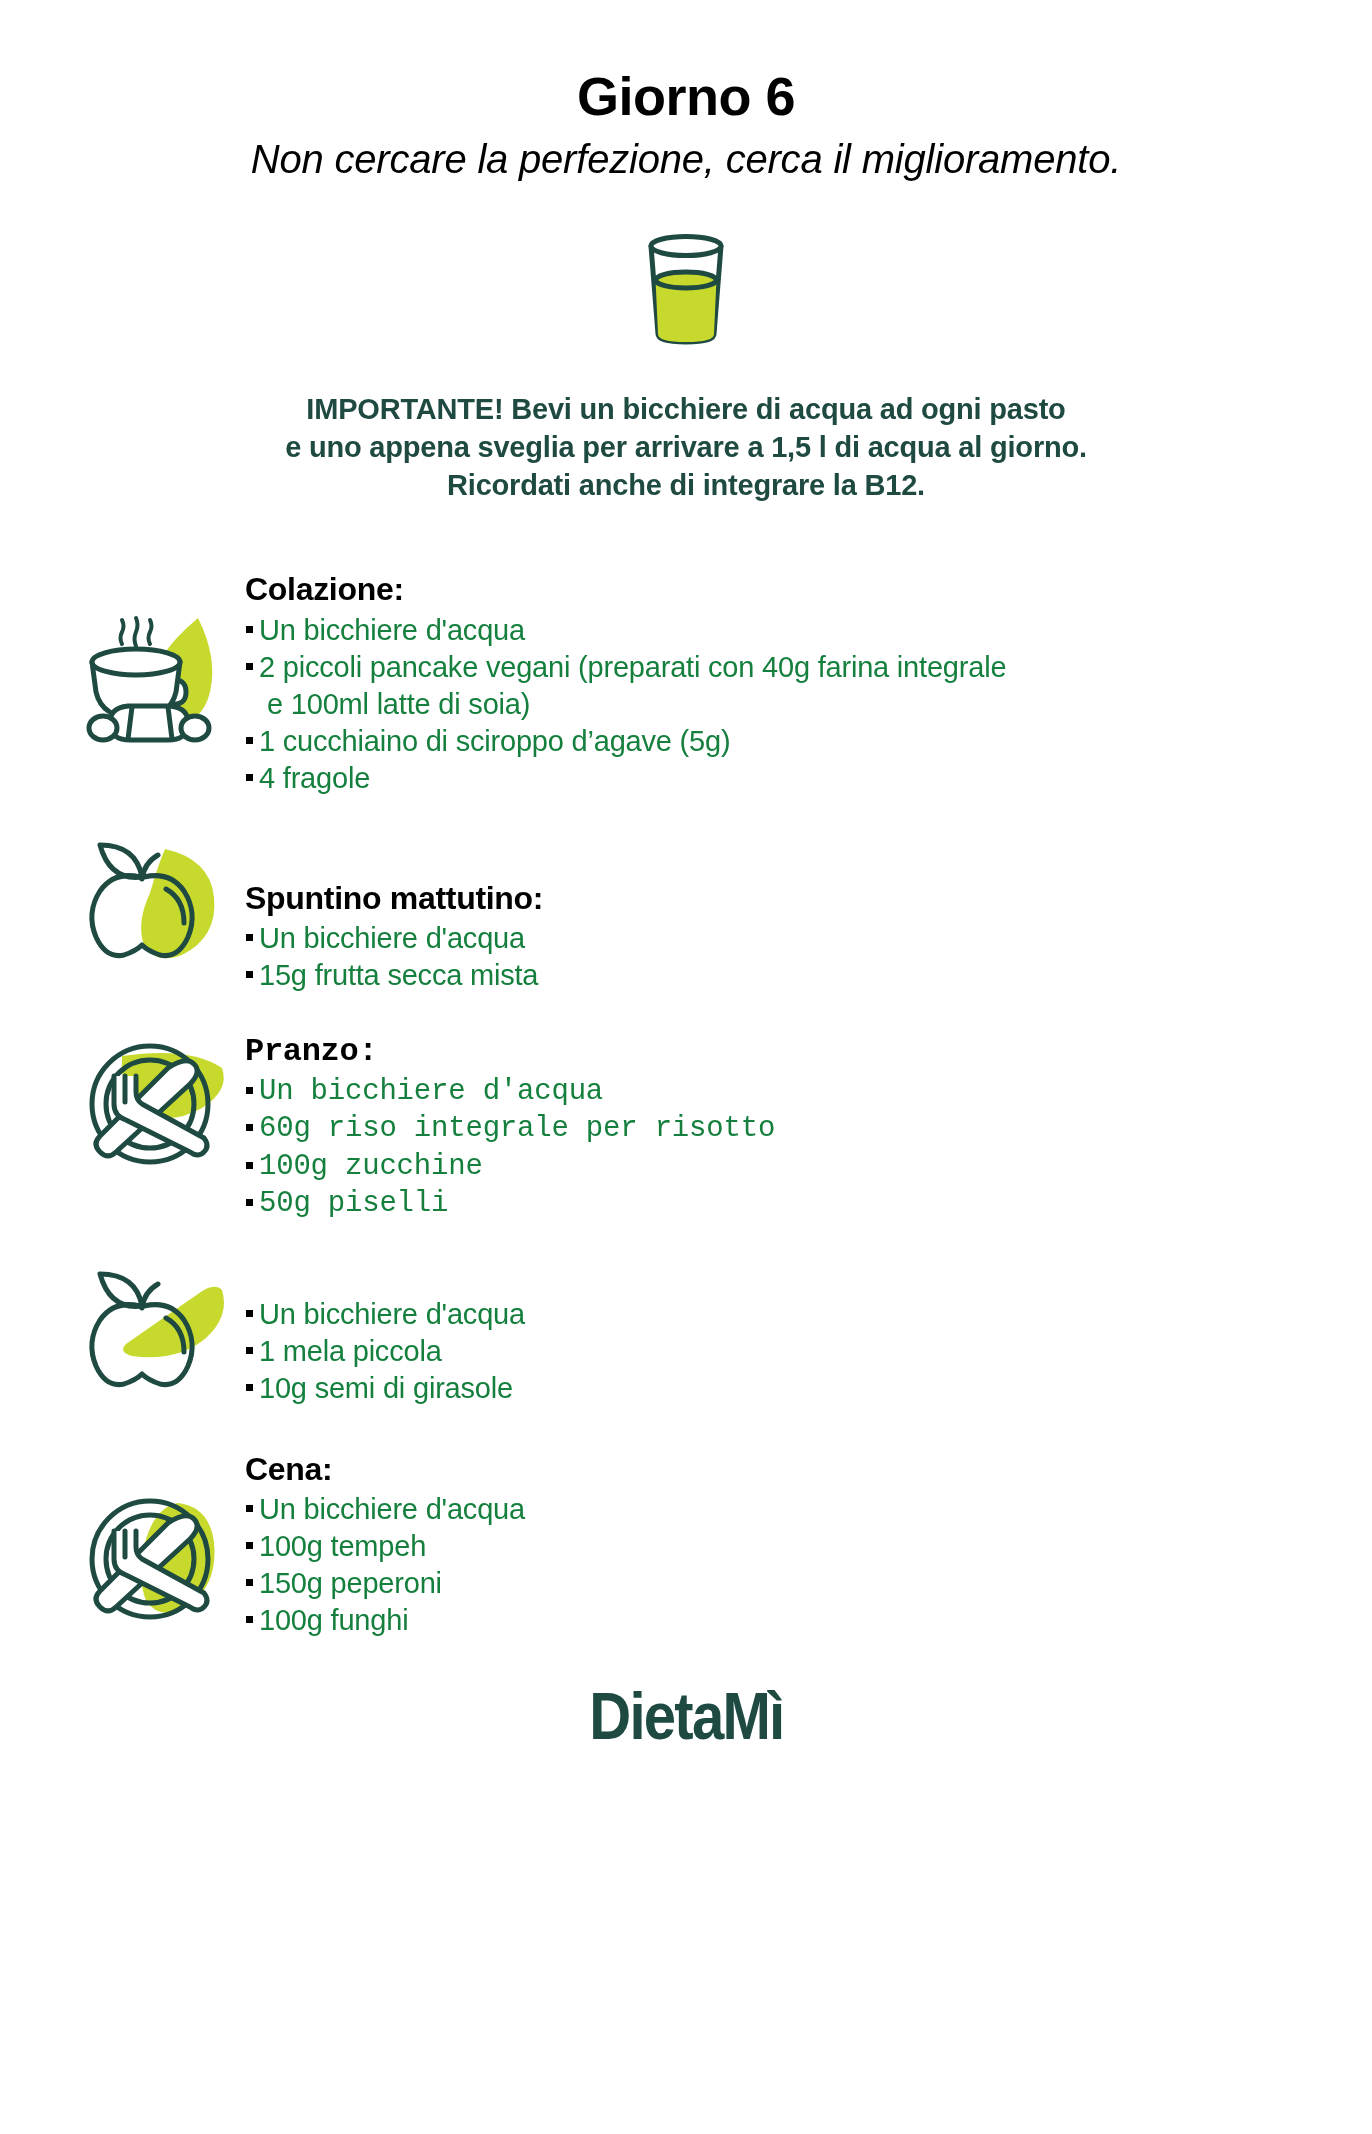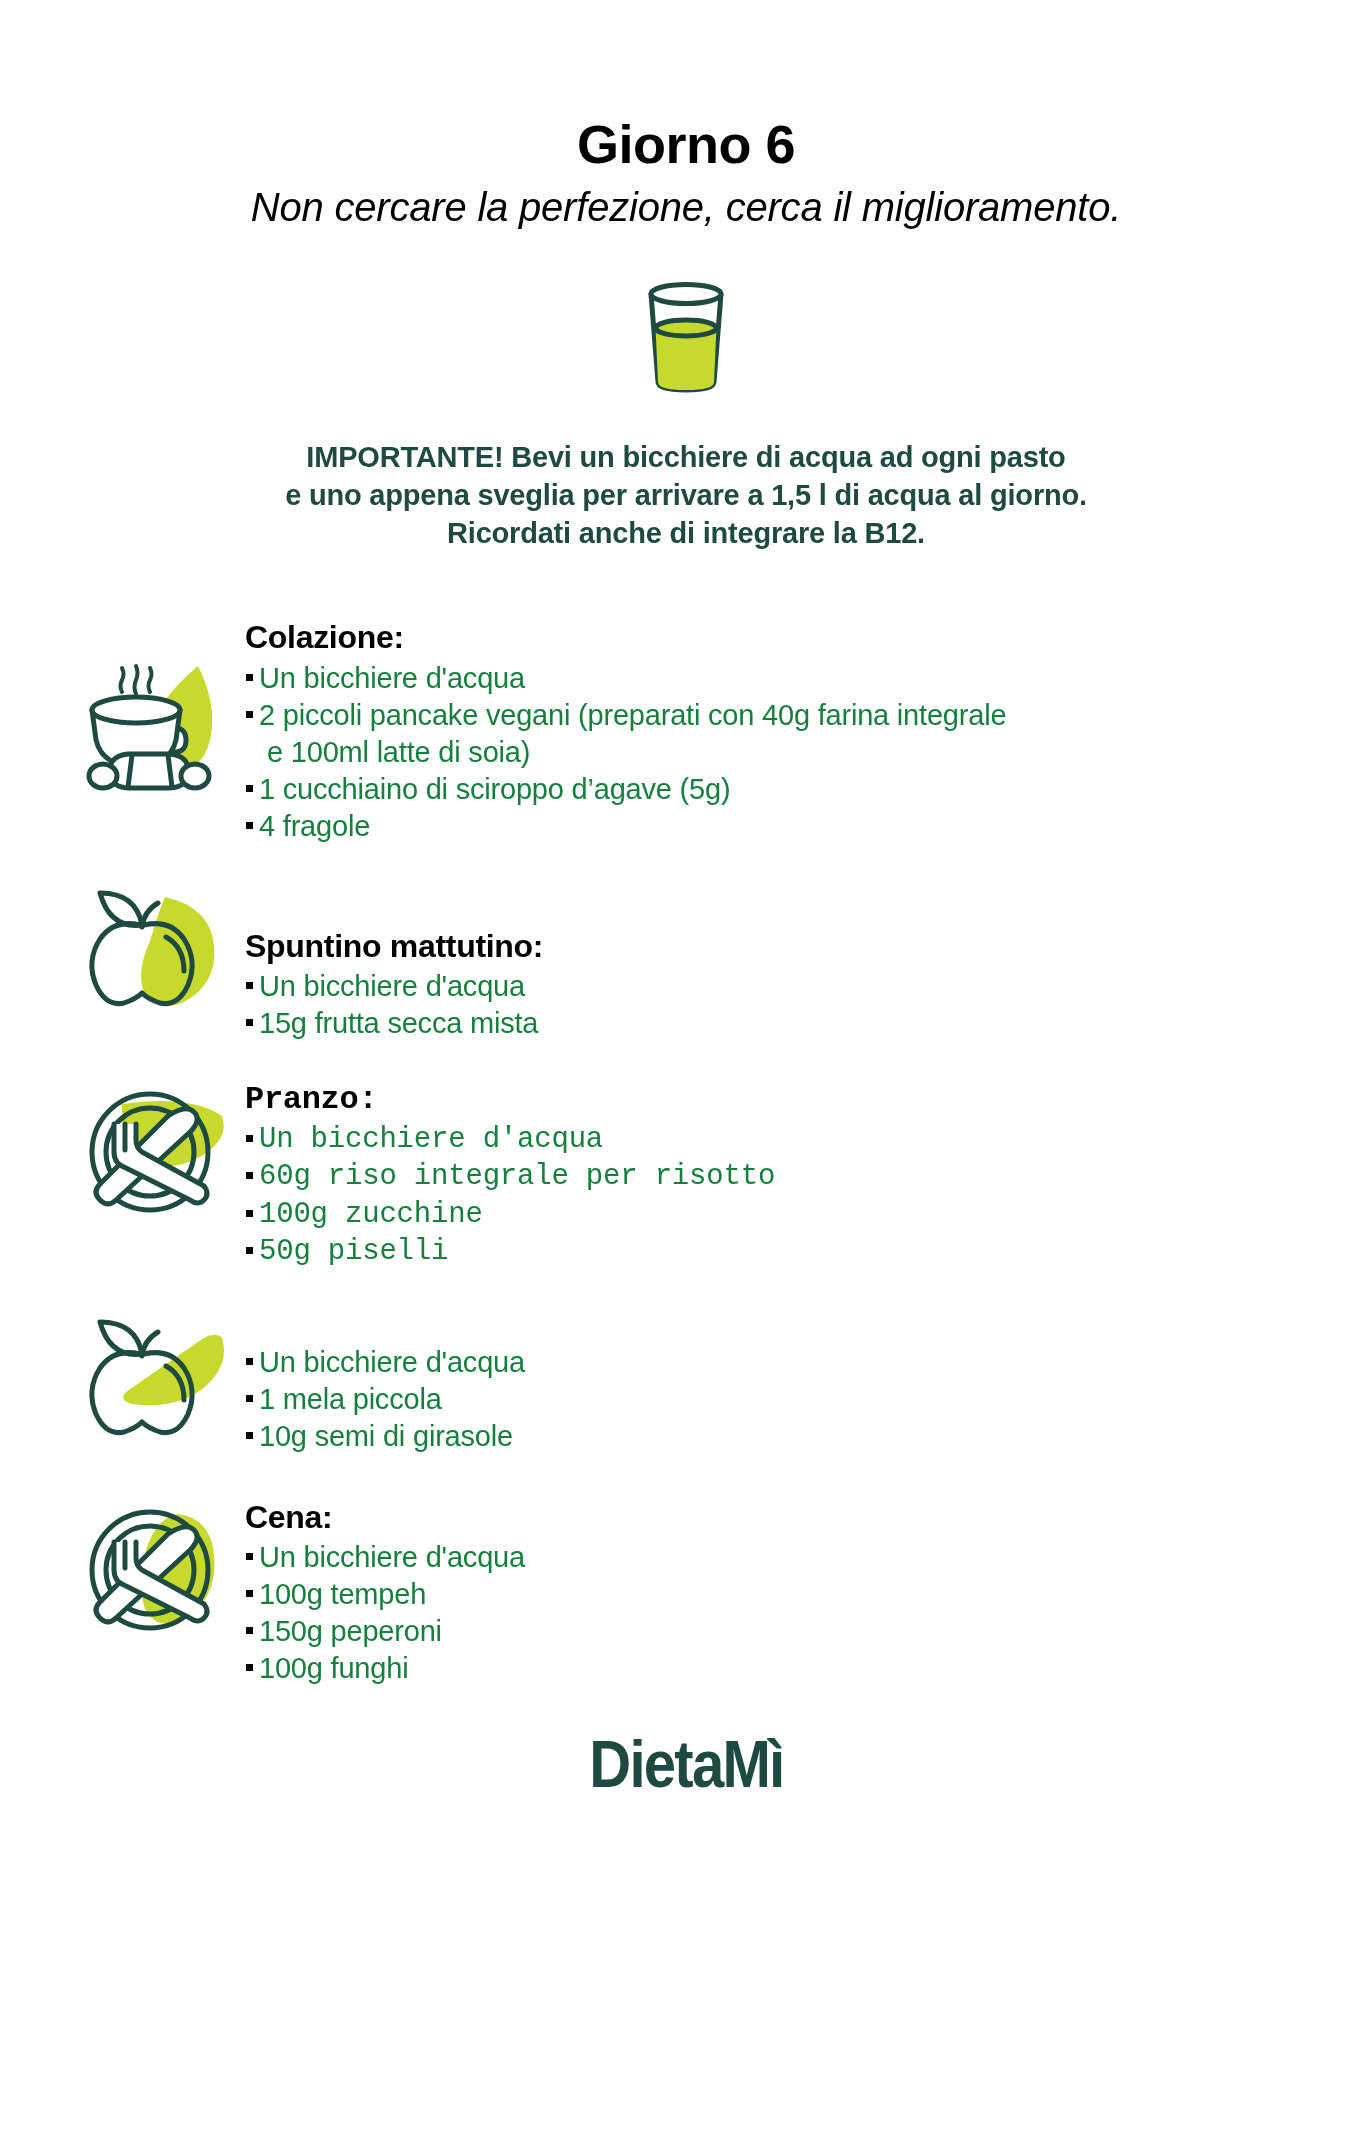--- a/index.html
+++ b/index.html
@@ -6,21 +6,21 @@
   html,body {
     width:1372px; height:2134px;
     background:#ffffff;
     font-family:"Liberation Sans", sans-serif;
     color:#000;
     overflow:hidden;
   }
   .page { position:relative; width:1372px; height:2134px; background:#fff; }
 
   
-  .header { width:100%; text-align:center; padding-top:116px; }
+  .header { width:100%; text-align:center; padding-top:68px; }
   .day-title {
     font-size:54px; font-weight:bold; letter-spacing:-0.5px;
     line-height:1.05; color:#000;
   }
   .day-quote {
     font-size:40px; font-style:italic; font-weight:normal;
     margin-top:12px; color:#000; letter-spacing:-0.2px;
   }
 
   
@@ -60,21 +60,21 @@
   .meal.m-colazione { margin-top:0px; }
   .meal.m-colazione .meal-icon { padding-top:36px; }
   .meal.m-spuntino1 { margin-top:34px; }
   .meal.m-spuntino1 .meal-icon { padding-top:0px; }
   .meal.m-spuntino1 .meal-body { padding-top:48px; }
   .meal.m-pranzo { margin-top:32px;font-family:Liberation Mono, monospace; }
   .meal.m-pranzo .meal-icon { padding-top:8px; }
   .meal.m-spuntino2 { margin-top:38px; }
   .meal.m-spuntino2 .meal-icon { padding-top:0px; }
   .meal.m-spuntino2 .meal-body { padding-top:36px; }
-  .meal.m-cena { margin-top:34px; }
+  .meal.m-cena { margin-top:34px;align-items:flex-end; }
   .meal.m-cena .meal-icon { padding-top:8px; }
 
   
   .logo-wrap { width:100%; display:flex; justify-content:center; margin-top:39px; }
   .logo {
     font-size:66px; font-weight:bold; color:#1e4a42;
     letter-spacing:-2px; transform:scaleX(0.88);
     font-family:"Liberation Sans", sans-serif;
   }
 </style>

